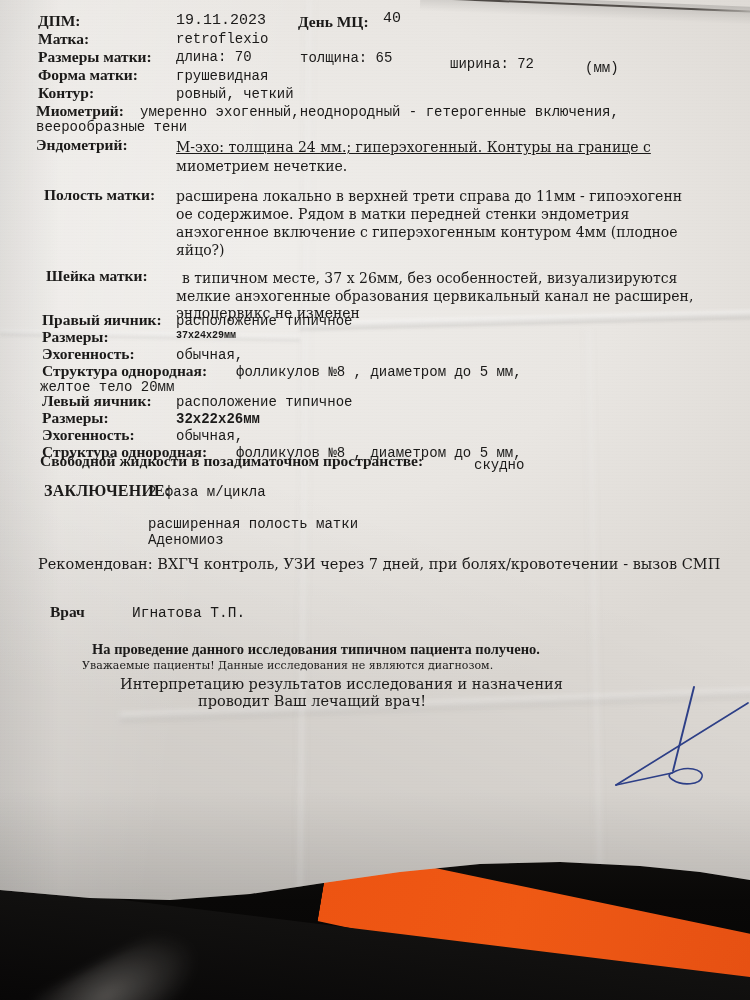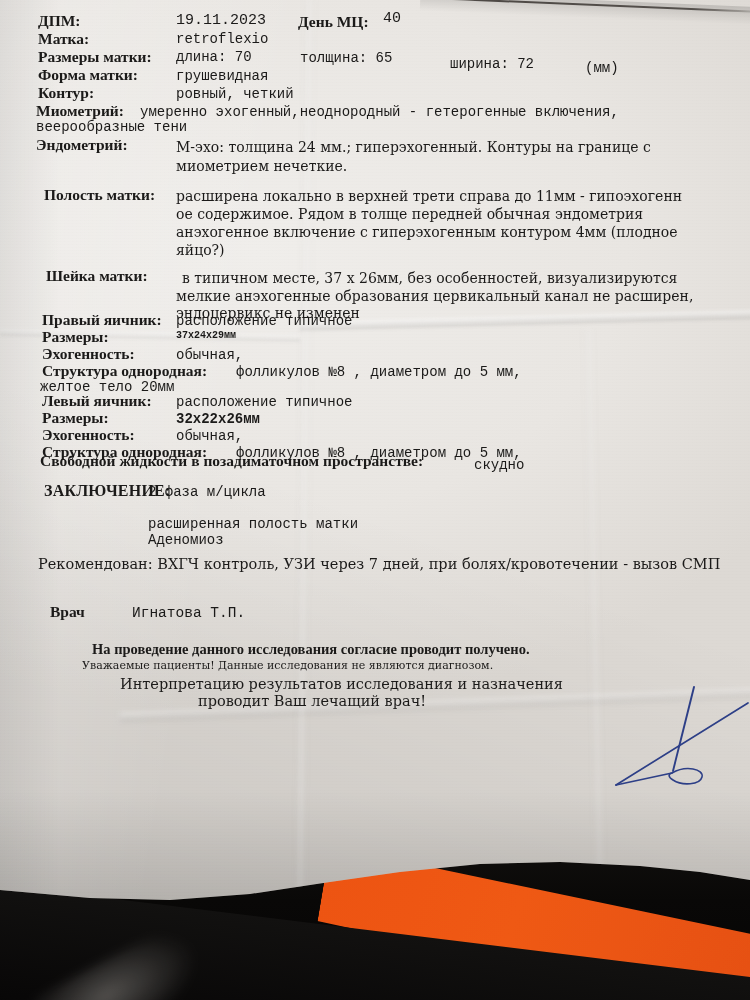--- a/index.html
+++ b/index.html
@@ -171,26 +171,26 @@
     <div class="row val mono" style="left:176px;top:68px;font-size:14px;">грушевидная</div>
 
     <div class="row lbl serif" style="left:38px;top:84px;font-size:15.5px;">Контур:</div>
     <div class="row val mono" style="left:176px;top:86px;font-size:14px;">ровный, четкий</div>
 
     <div class="row lbl serif" style="left:36px;top:102px;font-size:15.5px;">Миометрий:</div>
     <div class="row val mono" style="left:140px;top:104px;font-size:14px;">умеренно эхогенный,неоднородный - гетерогенные включения,</div>
     <div class="row val mono" style="left:36px;top:119px;font-size:14px;">веерообразные тени</div>
 
     <div class="row lbl serif" style="left:36px;top:136px;font-size:15.5px;">Эндометрий:</div>
-    <div class="row val txt" style="left:176px;top:139px;font-size:14px;">М-эхо: толщина 24 мм.; гиперэхогенный. Контуры на границе с</div>
+    <div class="row val txt" style="left:176px;top:139px;font-size:14px;text-decoration:underline;">М-эхо: толщина 24 мм.; гиперэхогенный. Контуры на границе с</div>
     <div class="row val txt" style="left:176px;top:158px;font-size:14px;">миометрием нечеткие.</div>
 
     <div class="row lbl serif" style="left:44px;top:186px;font-size:15.5px;">Полость матки:</div>
     <div class="row val txt" style="left:176px;top:188px;font-size:14px;">расширена локально в верхней трети справа до 11мм - гипоэхогенн</div>
-    <div class="row val txt" style="left:176px;top:206px;font-size:14px;">ое содержимое. Рядом в толще передней обычная эндометрия</div>
+    <div class="row val txt" style="left:176px;top:206px;font-size:14px;">ое содержимое. Рядом в матки передней стенки эндометрия</div>
     <div class="row val txt" style="left:176px;top:224px;font-size:14px;">анэхогенное включение с гиперэхогенным контуром 4мм (плодное</div>
     <div class="row val txt" style="left:176px;top:242px;font-size:14px;">яйцо?)</div>
 
     <div class="row lbl serif" style="left:46px;top:267px;font-size:15.5px;">Шейка матки:</div>
     <div class="row val txt" style="left:182px;top:270px;font-size:14px;">в типичном месте, 37 х 26мм, без особенностей, визуализируются</div>
     <div class="row val txt" style="left:176px;top:288px;font-size:14px;">мелкие анэхогенные образования цервикальный канал не расширен,</div>
     <div class="row val txt" style="left:176px;top:305px;font-size:14px;">эндоцервикс не изменен</div>
 
     <div class="row lbl serif" style="left:42px;top:311px;font-size:15.5px;">Правый яичник:</div>
     <div class="row val mono" style="left:176px;top:313px;font-size:14px;">расположение типичное</div>
@@ -223,21 +223,21 @@
     <div class="row lbl serif" style="left:44px;top:482px;font-size:16px;letter-spacing:.2px;">ЗАКЛЮЧЕНИЕ:</div>
     <div class="row val mono" style="left:148px;top:484px;font-size:14px;">2 фаза м/цикла</div>
     <div class="row val mono" style="left:148px;top:516px;font-size:14px;">расширенная полость матки</div>
     <div class="row val mono" style="left:148px;top:532px;font-size:14px;">Аденомиоз</div>
 
     <div class="row val txt" style="left:38px;top:556px;font-size:14.5px;">Рекомендован: ВХГЧ контроль, УЗИ через 7 дней, при болях/кровотечении - вызов СМП</div>
 
     <div class="row lbl serif" style="left:50px;top:603px;font-size:15.5px;">Врач</div>
     <div class="row val mono" style="left:132px;top:605px;font-size:14.5px;">Игнатова Т.П.</div>
 
-    <div class="row lbl serif" style="left:92px;top:641px;font-size:14.5px;">На проведение данного исследования согласие проводит получено.</div>
+    <div class="row lbl serif" style="left:92px;top:641px;font-size:14.5px;">На проведение данного исследования типичном пациента получено.</div>
     <div class="row val txt" style="left:82px;top:659px;font-size:11px;">Уважаемые пациенты! Данные исследования не являются диагнозом.</div>
     <div class="row val txt" style="left:198px;top:693px;font-size:14.5px;">проводит Ваш лечащий врач!</div>
     <div class="row val txt" style="left:120px;top:676px;font-size:14.5px;">Интерпретацию результатов исследования и назначения</div>
 
     <div class="signature">
       <svg width="150" height="135" viewBox="0 0 150 135" fill="none" xmlns="http://www.w3.org/2000/svg">
         <path d="M94 2 L73 86" stroke="#2d3f87" stroke-width="1.9" stroke-linecap="round"></path>
         <path d="M148 18 L16 100" stroke="#2d3f87" stroke-width="1.7" stroke-linecap="round"></path>
         <path d="M16 100 L72 88" stroke="#2d3f87" stroke-width="1.7" stroke-linecap="round"></path>
         <path d="M72 88 C 86 80, 104 84, 102 92 C 100 100, 82 101, 73 95 C 68 92, 68 89, 72 88 Z" stroke="#2d3f87" stroke-width="1.6" fill="none"></path>

